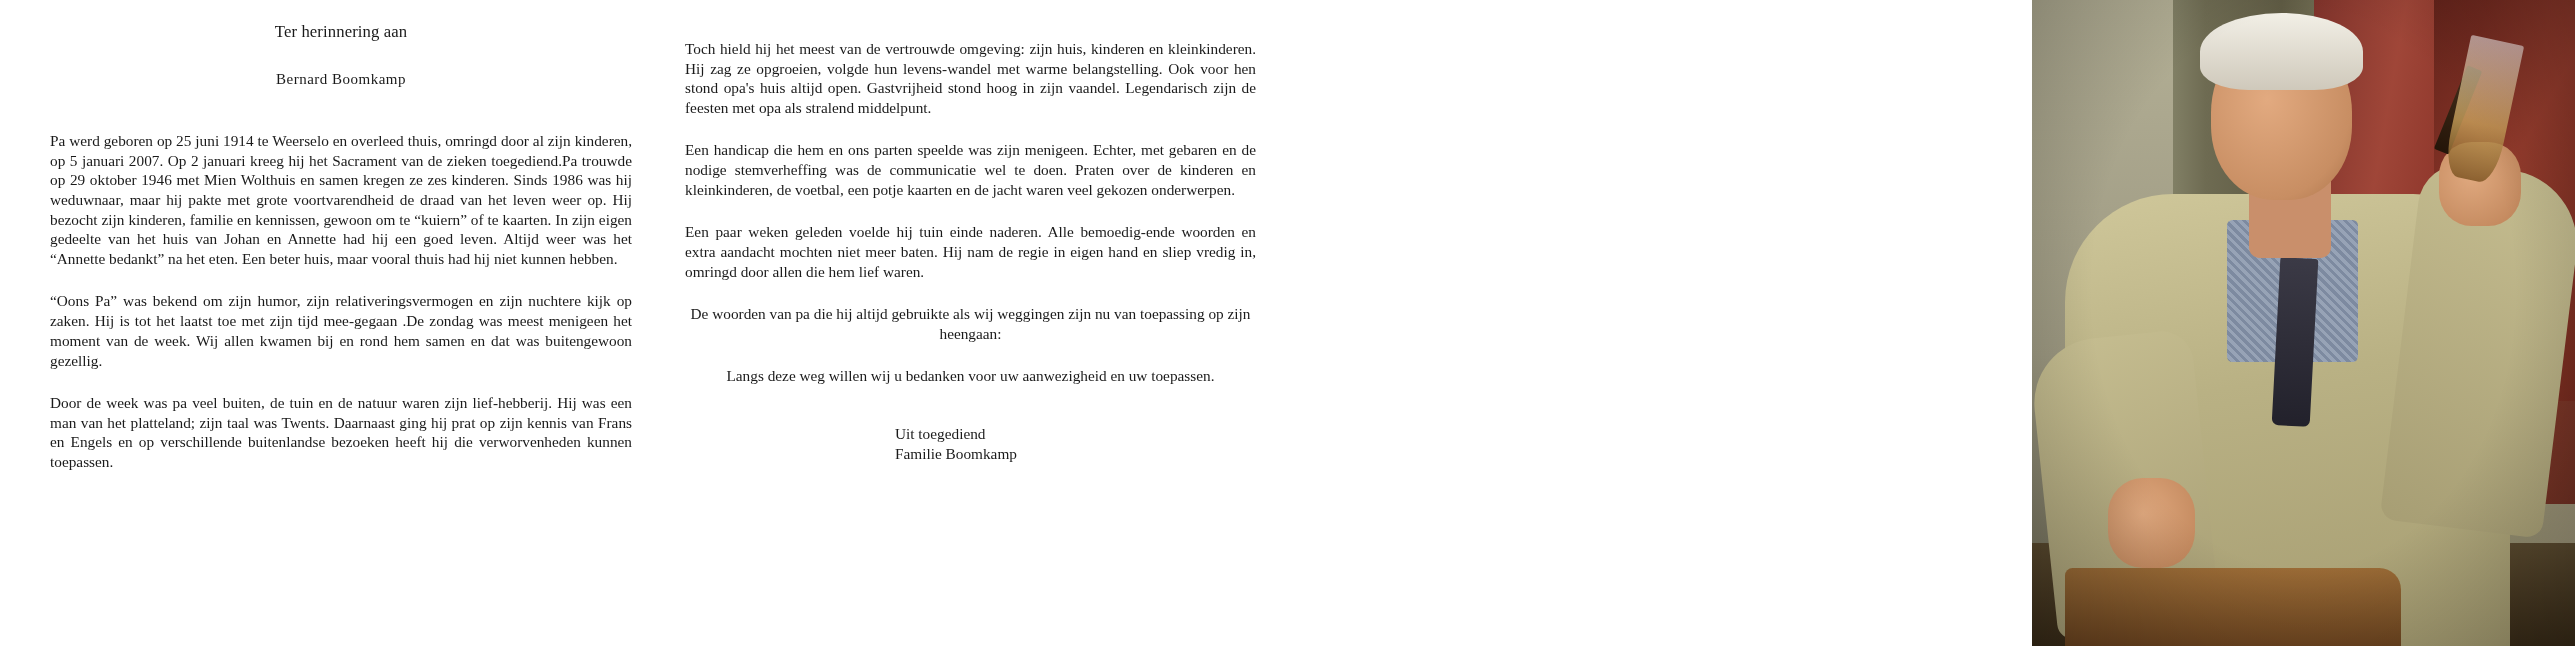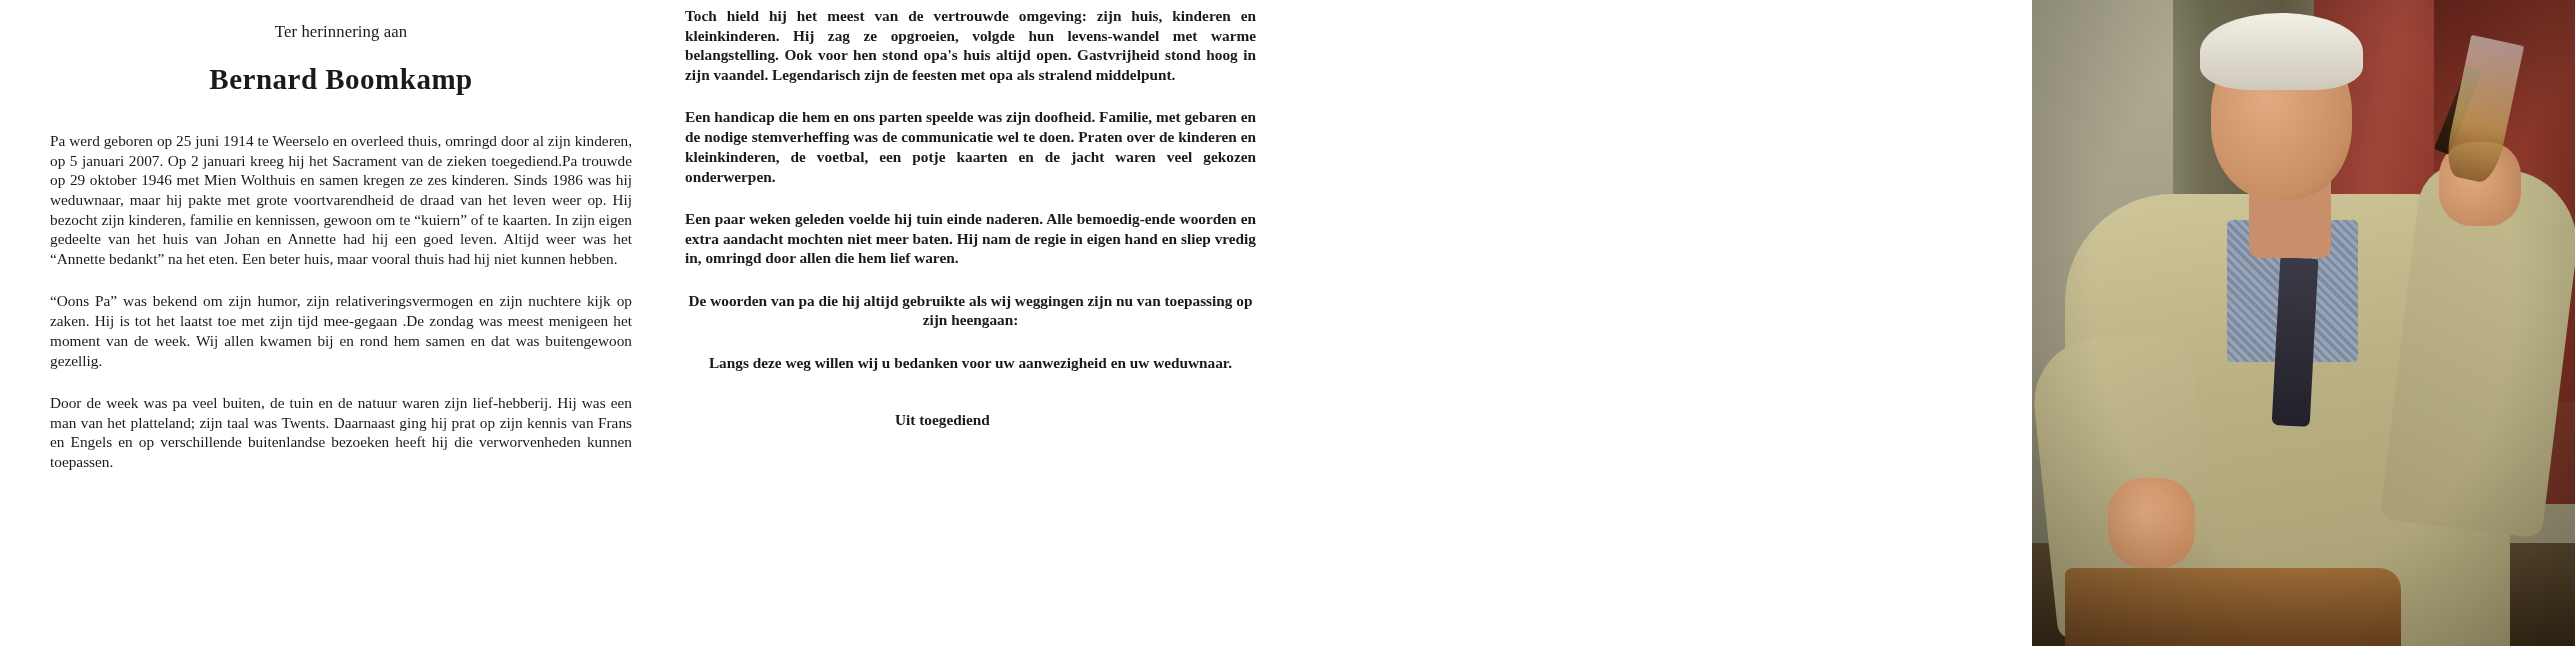--- a/index.html
+++ b/index.html
@@ -43,36 +43,35 @@
     text-align: justify;
     color: #1a1a1a;
   }
   .col-left {
     left: 50px;
     top: 21.5px;
     width: 582px;
   }
   .col-right {
     left: 685px;
-    top: 6px;
+    top: 39px;
     width: 571px;
-    font-weight: bold;
   }
 
   .heading-small {
     text-align: center;
     font-size: 16.7px;
     line-height: 19.4px;
     margin: 0 0 26px 0;
     letter-spacing: 0.1px;
   }
   .heading-name {
     text-align: center;
-    font-size: 29px;
-    font-weight: bold;
+    font-size: 15px;
+    font-weight: normal;
     line-height: 25px;
     margin: 0 0 39px 0;
     letter-spacing: 0.5px;
   }
   p.body {
     font-size: 15.3px;
     line-height: 19.7px;
     margin: 0 0 22.6px 0;
     text-align: justify;
     text-justify: inter-word;
@@ -234,26 +233,27 @@
     <div class="col col-left">
       <div class="heading-small">Ter herinnering aan</div>
       <div class="heading-name">Bernard  Boomkamp</div>
       <p class="body">Pa werd geboren op 25 juni 1914 te Weerselo en overleed thuis, omringd door al zijn kinderen, op 5 januari 2007. Op 2 januari kreeg hij het Sacrament van de zieken toegediend.Pa trouwde op 29 oktober 1946 met Mien Wolthuis en samen kregen ze zes kinderen. Sinds 1986 was hij weduwnaar, maar hij pakte met grote voortvarendheid de draad van het leven weer op. Hij bezocht zijn kinderen, familie en kennissen, gewoon om te “kuiern” of te kaarten. In zijn eigen gedeelte van het huis van Johan en Annette had hij een goed leven. Altijd weer was het “Annette bedankt” na het eten. Een beter huis, maar vooral thuis had hij niet kunnen hebben.</p>
       <p class="body">“Oons Pa” was bekend om zijn  humor, zijn relativeringsvermogen en zijn nuchtere kijk op zaken. Hij is tot het laatst toe met zijn tijd mee-gegaan .De zondag was  meest menigeen het moment van de week. Wij allen kwamen bij en rond hem samen en dat was buitengewoon gezellig.</p>
       <p class="body">Door de week was pa veel buiten, de tuin en de natuur waren zijn lief-hebberij. Hij was een man van het platteland; zijn taal was Twents. Daarnaast ging hij prat op zijn kennis van Frans en Engels en op verschillende buitenlandse bezoeken heeft hij die verworvenheden kunnen toepassen.</p>
     </div>
 
     <div class="col col-right">
       <p class="body">Toch hield hij het meest van de vertrouwde omgeving: zijn huis, kinderen en kleinkinderen. Hij zag ze opgroeien, volgde hun levens-wandel met warme belangstelling. Ook voor hen stond opa's huis altijd open. Gastvrijheid stond hoog in zijn vaandel. Legendarisch zijn de feesten met opa als stralend middelpunt.</p>
-      <p class="body">Een handicap die hem en ons parten speelde was zijn doofheid. Familie, met gebaren en de nodige stemverheffing was de communicatie wel te doen. Praten over de kinderen en kleinkinderen, de voetbal, een potje kaarten en de jacht waren veel gekozen onderwerpen.</p>
+      <p class="body">Een handicap die hem en ons parten speelde was zijn menigeen. Echter, met gebaren en de nodige stemverheffing was de communicatie wel te doen. Praten over de kinderen en kleinkinderen, de voetbal, een potje kaarten en de jacht waren veel gekozen onderwerpen.</p>
       <p class="body">Een paar weken geleden voelde hij tuin einde naderen. Alle bemoedig-ende woorden en extra aandacht mochten niet meer baten. Hij nam de regie in eigen hand en sliep vredig in, omringd door allen die hem lief waren.</p>
       <p class="body nojust">De woorden van pa die hij altijd gebruikte als wij weggingen zijn nu van toepassing op zijn heengaan:</p>
-      <p class="body nojust">Langs deze weg willen wij u bedanken voor uw aanwezigheid en uw weduwnaar.</p>
+      <p class="body nojust">Langs deze weg willen wij u bedanken voor uw aanwezigheid en uw toepassen.</p>
       <div class="signature">
         <div>Uit toegediend</div>
+        <div>Familie Boomkamp</div>
       </div>
     </div>
 
   </div>
 
   <div class="card-edge-bottom"></div>
   <div class="seam"></div>
 
   <div class="photo-panel">
     <div class="photo-white-left"></div>

